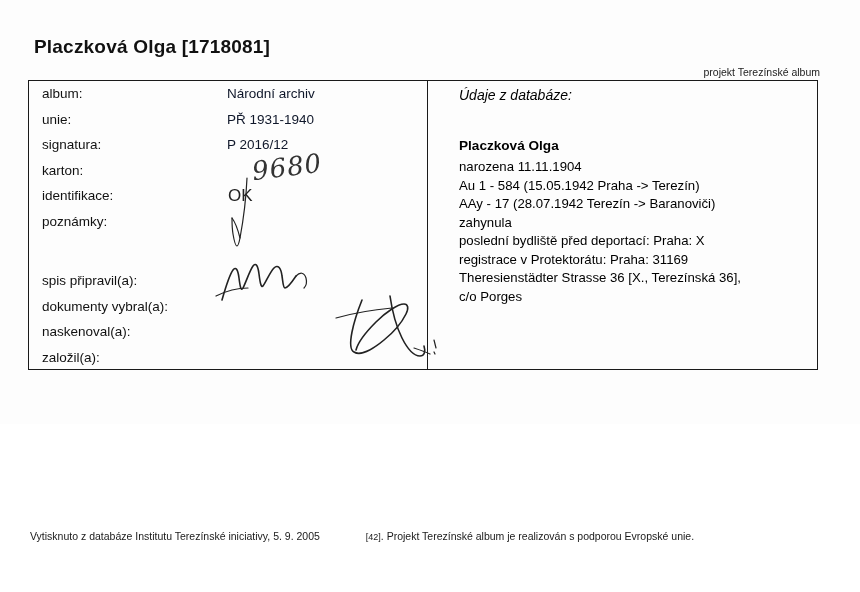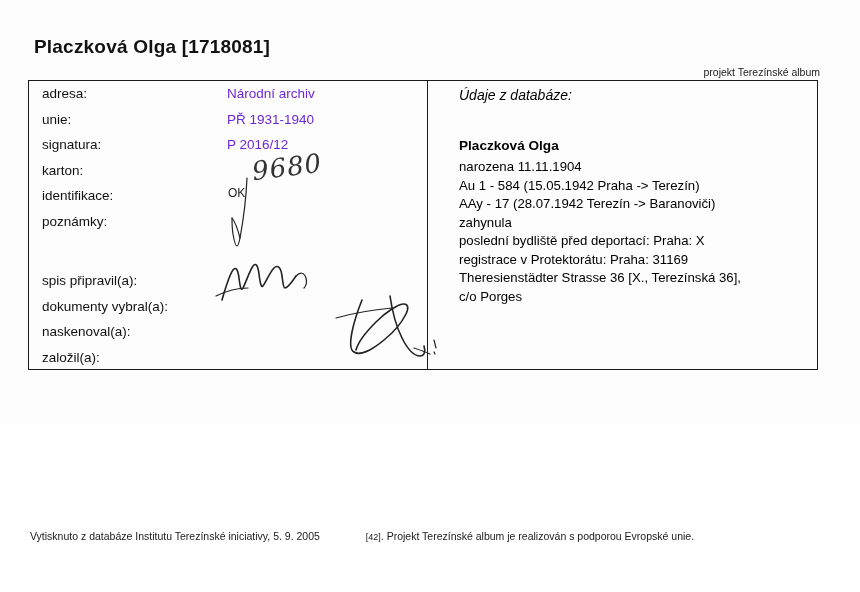--- a/index.html
+++ b/index.html
@@ -71,21 +71,21 @@
   .row .lbl {
     position: absolute;
     left: 0;
     top: 0;
     color: #111;
   }
   .row .val {
     position: absolute;
     left: 185px;
     top: 0;
-    color: #6d28d9;
+    color: #0f172a;
   }
   .row .val.bold {
     font-weight: normal;
   }
   .gap {
     height: 34px;
   }
   
   .right {
     position: absolute;
@@ -144,39 +144,39 @@
     font-style: italic;
     font-size: 26px;
     color: #333;
     transform: rotate(-7deg);
     letter-spacing: 1px;
   }
   .hw-ok {
     position: absolute;
     left: 228px;
     top: 186px;
-    font-size: 12px;
+    font-size: 17px;
     color: #222;
   }
 </style>
 </head>
 <body>
 
 <div class="page">
 
   <div class="title">Placzková Olga [1718081]</div>
 
   <div class="project-note">projekt Terezínské album</div>
 
   <div class="card"></div>
   <div class="divider"></div>
 
   <div class="left">
     <div class="row">
-      <span class="lbl">adresa:</span>
+      <span class="lbl">album:</span>
       <span class="val">Národní archiv</span>
     </div>
     <div class="row">
       <span class="lbl">unie:</span>
       <span class="val bold">PŘ 1931-1940</span>
     </div>
     <div class="row">
       <span class="lbl">signatura:</span>
       <span class="val bold">P 2016/12</span>
     </div>

